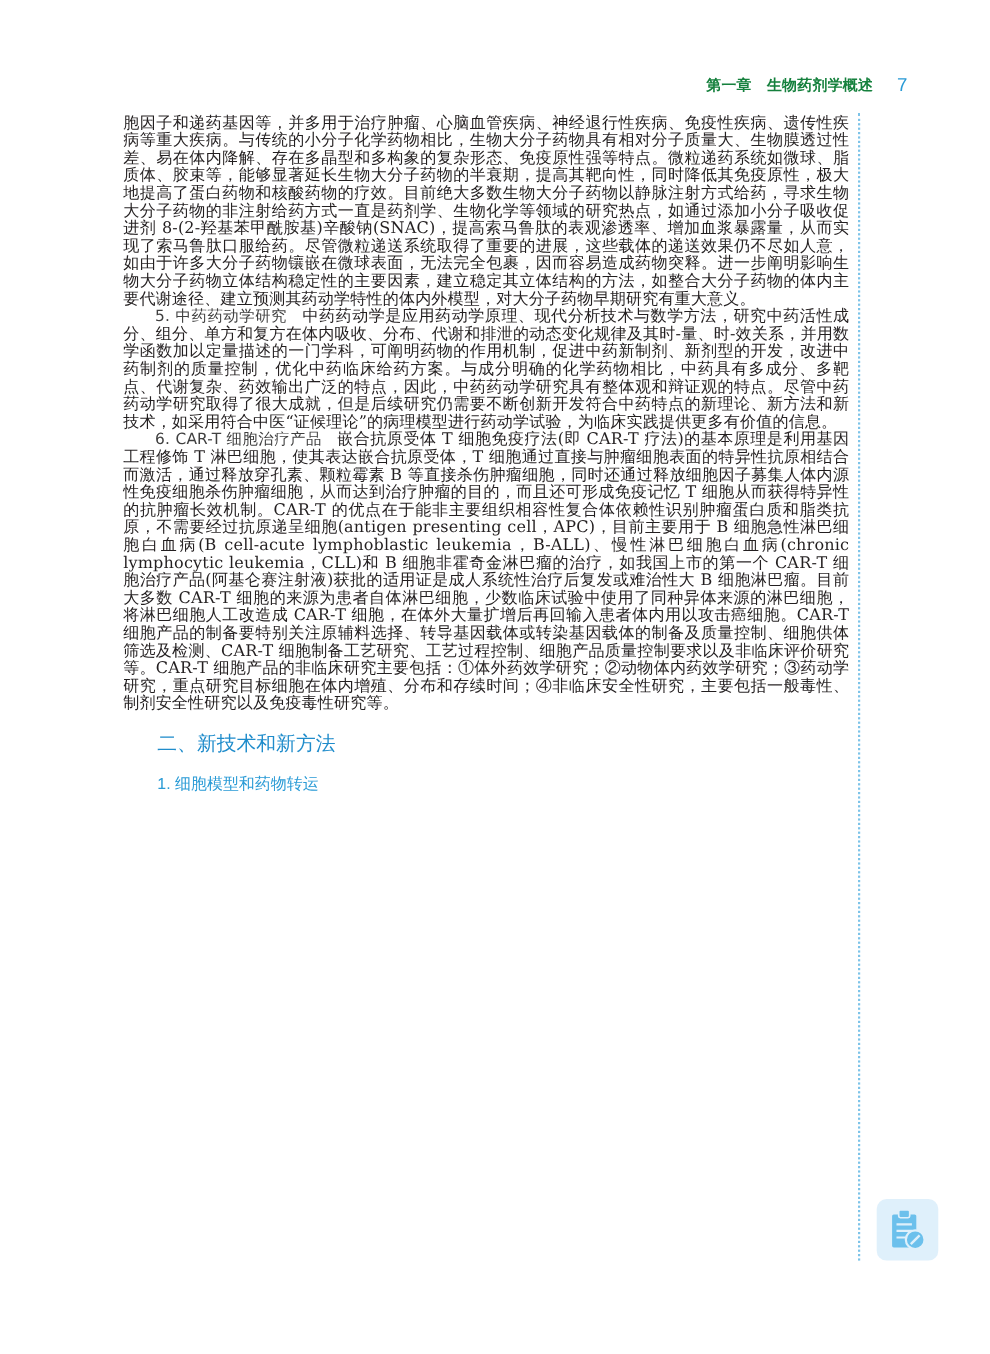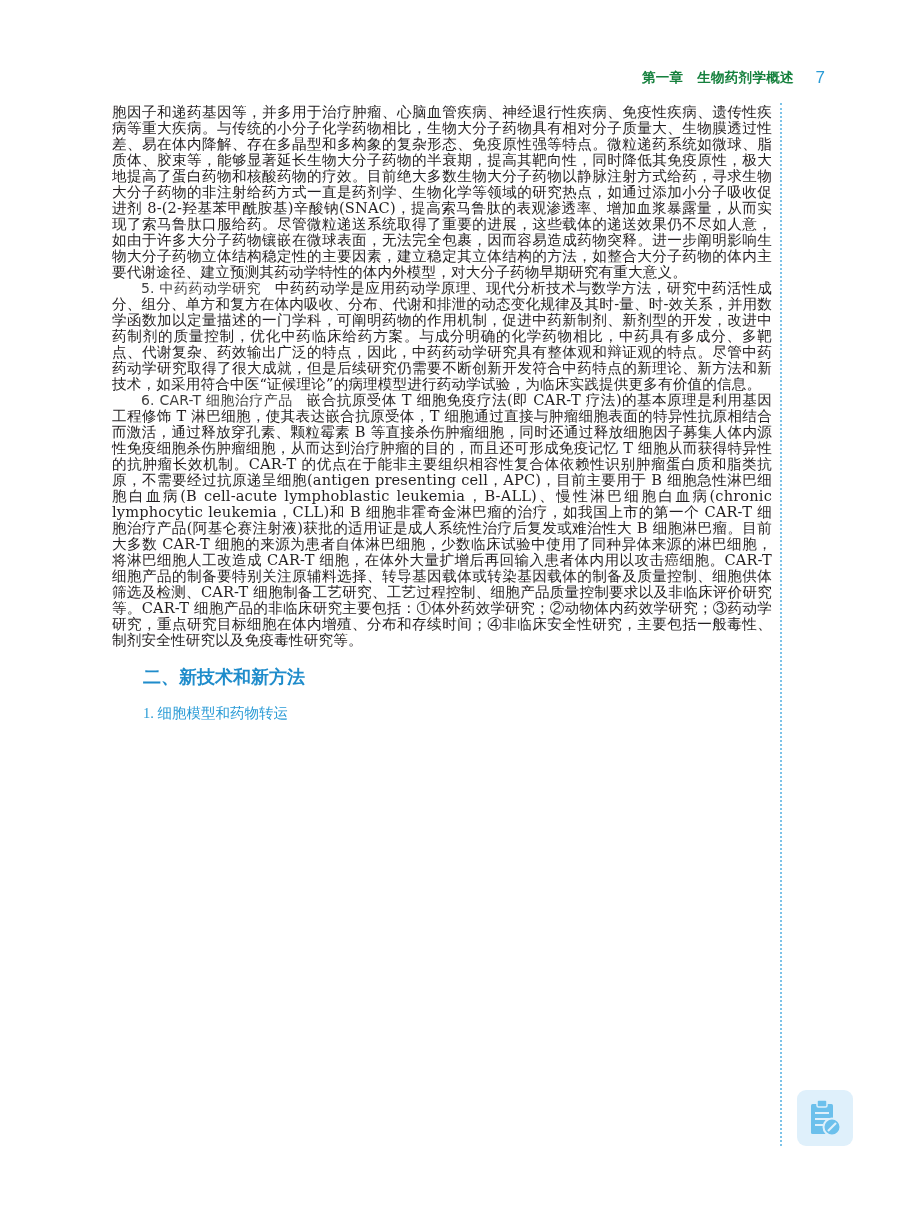--- a/index.html
+++ b/index.html
@@ -34,25 +34,25 @@
     text-align: justify; text-align-last: left;
     letter-spacing: 0.15px;
   }
   .indent { text-indent: 29px; }
   .inline-head {
     font-family: "DejaVu Sans", "Liberation Sans", sans-serif;
     color: #404040; font-size: 14px; margin-right: 14px;
   }
   .h2 {
     font-family: "DejaVu Sans", "Liberation Sans", sans-serif;
-    font-size: 18px; font-weight: bold; color: #1f8ccb;
+    font-size: 18px; font-weight: normal; color: #1f8ccb;
     margin: 13px 0 6px 31px; height: 32px; line-height: 32px;
   }
   .h3 {
-    font-family: Liberation Serif, serif;
+    font-family: Liberation Sans, sans-serif;
     font-size: 14.5px; color: #2a9bd6;
     margin: 8px 0 0 31px; height: 24px; line-height: 24px;
   }
   .note-button {
     position: absolute; left: 797px; top: 1090px; width: 56px; height: 56px;
     border-radius: 9px; background: #dff0fb;
     display: flex; align-items: center; justify-content: center;
     cursor: pointer;
   }
 </style>

